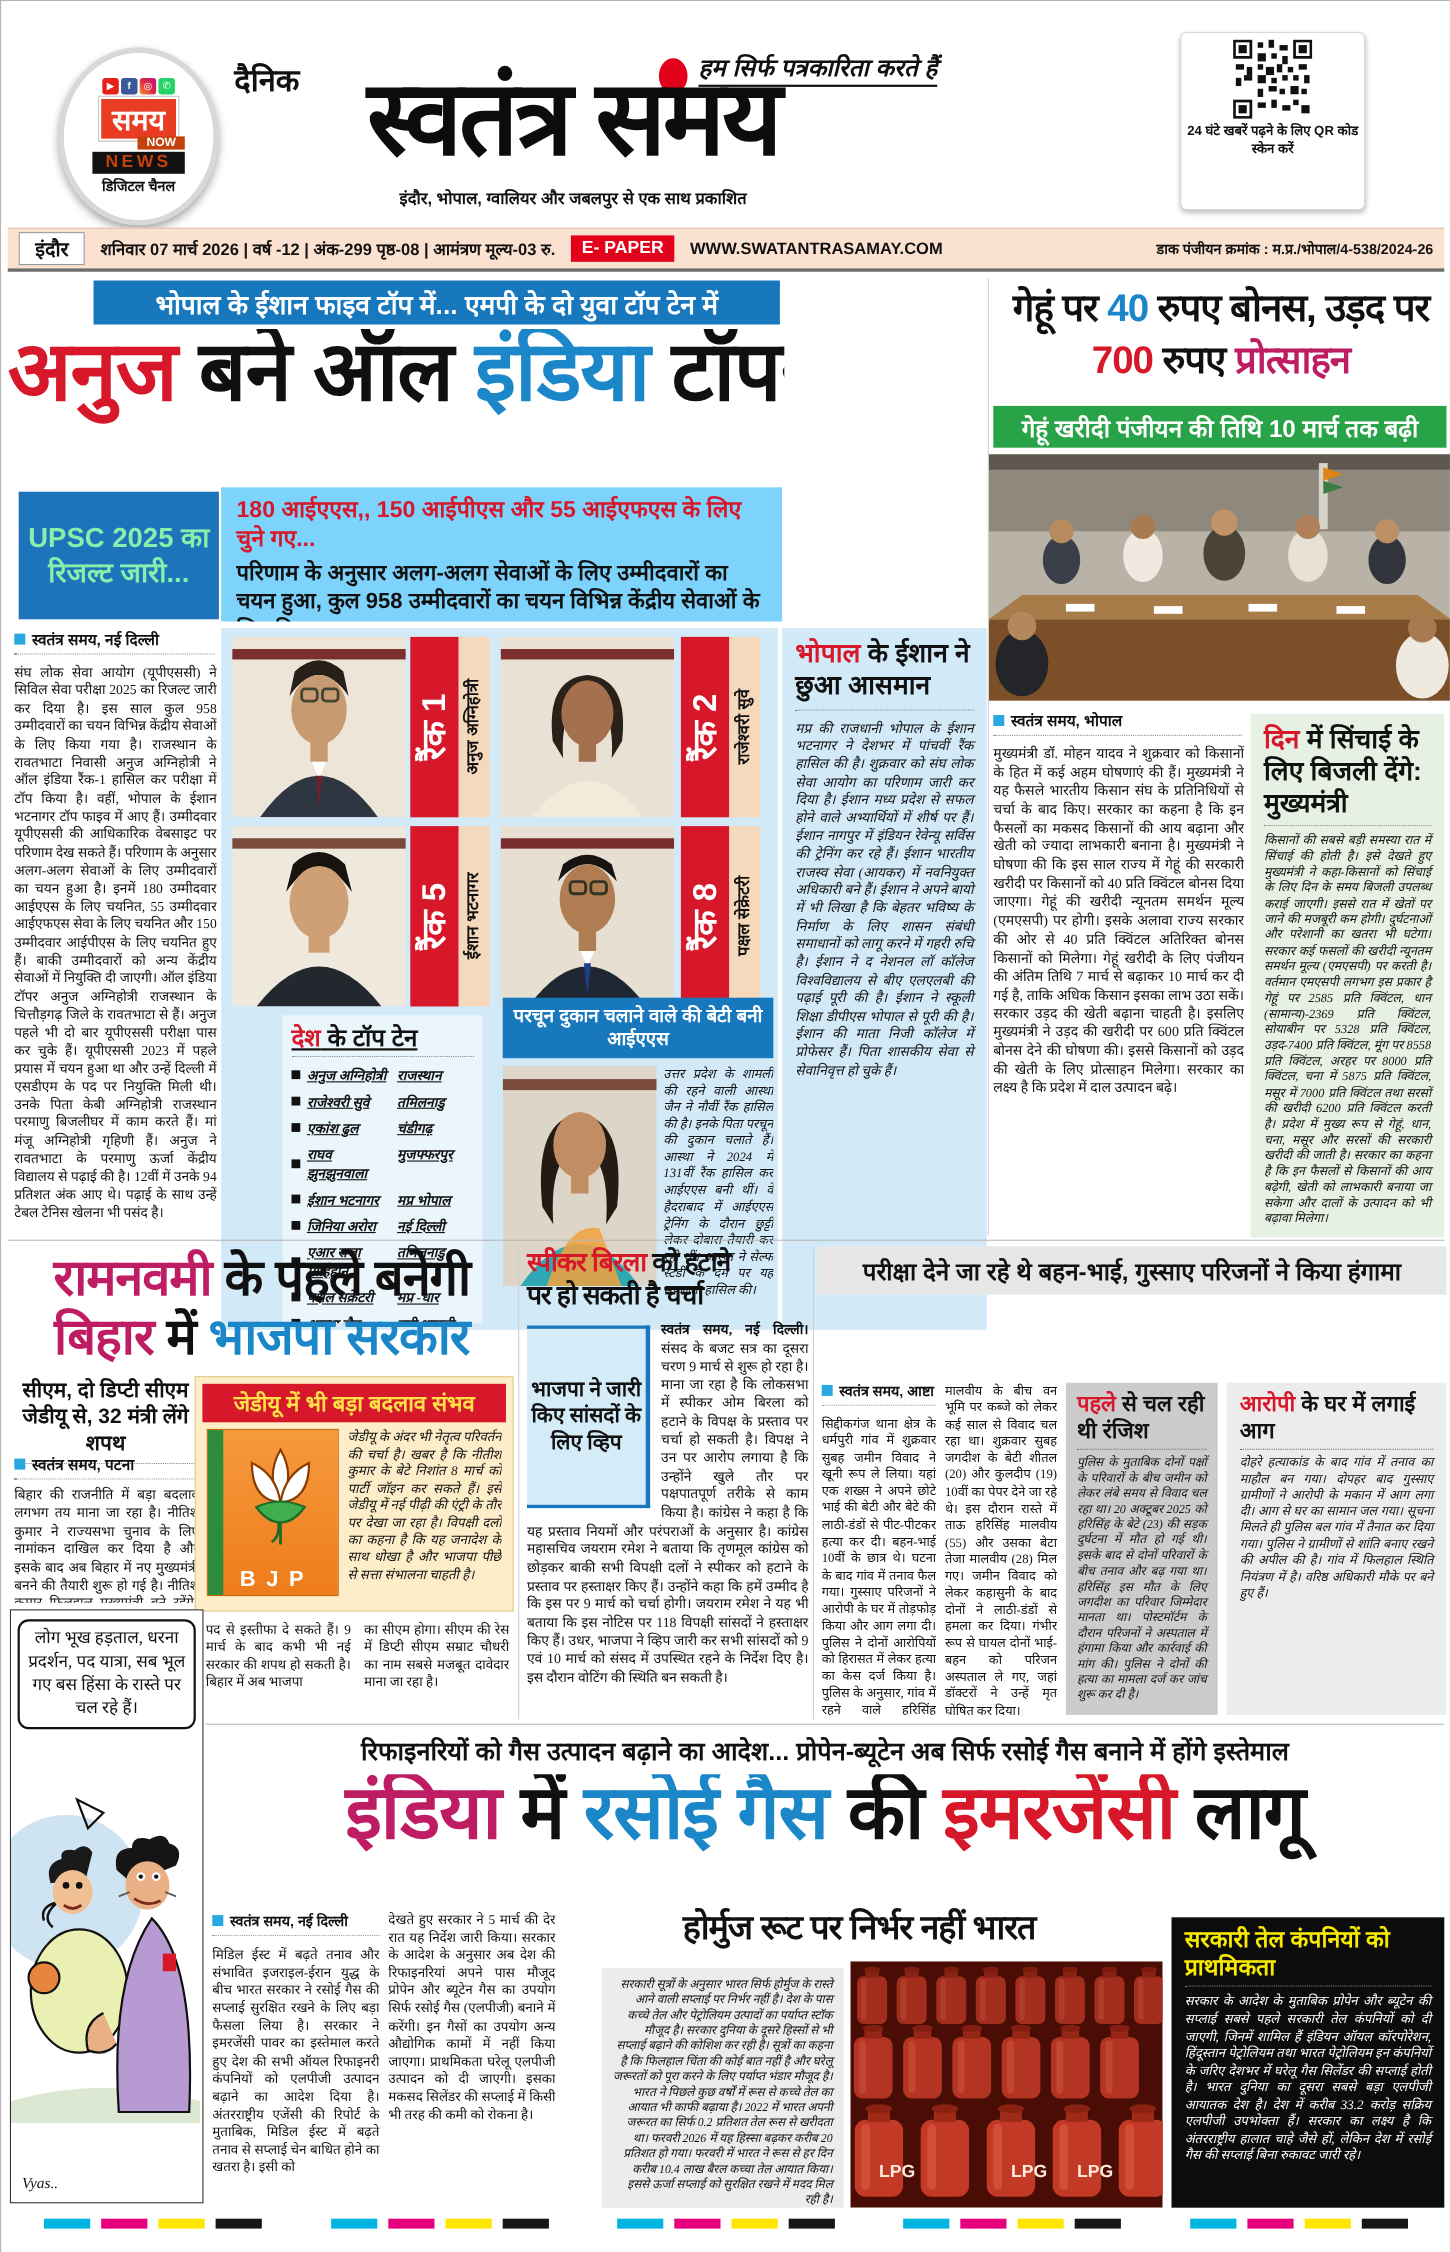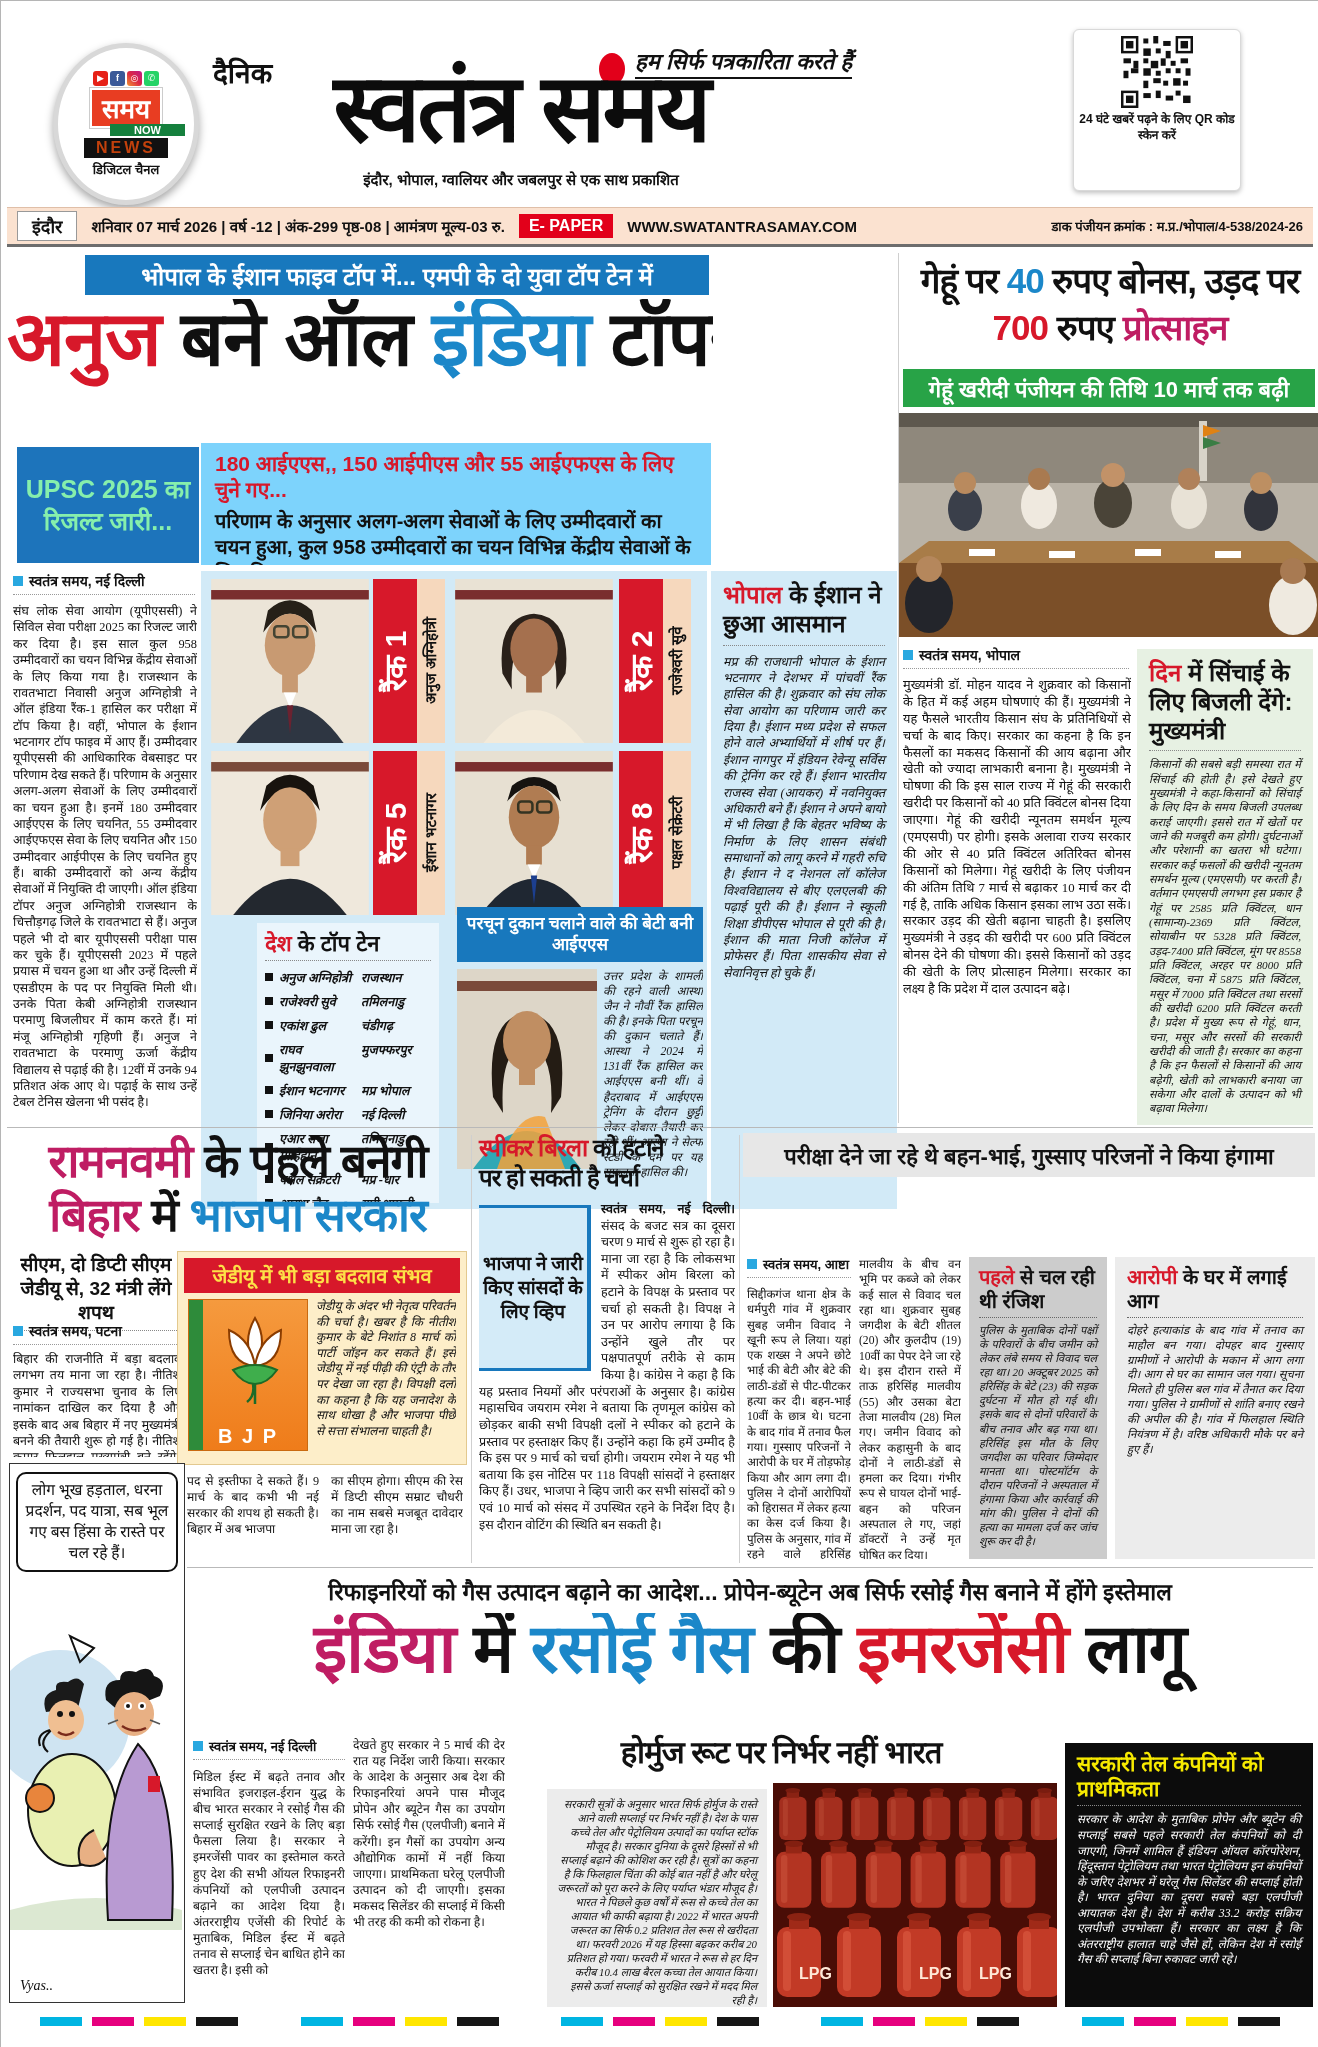--- a/index.html
+++ b/index.html
@@ -60,21 +60,21 @@
     <div class="abs" style="left:52px;top:42px;width:136px;height:152px;background:#fff;border:5px solid #d8d8d8;
                 border-radius:50%;box-shadow:0 4px 8px rgba(0,0,0,.35);display:flex;flex-direction:column;
                 align-items:center;justify-content:center;gap:2px;">
       <div style="display:flex;gap:2px;">
         <span class="soc" style="background:#e62117;">▶</span>
         <span class="soc" style="background:#3b5998;">f</span>
         <span class="soc" style="background:linear-gradient(45deg,#f09433,#dc2743,#bc1888);">◎</span>
         <span class="soc" style="background:#25d366;">✆</span>
       </div>
       <div style="background:#e83d22;color:#fff;font-weight:bold;font-size:26px;padding:0 10px;border:2px solid #fff;outline:1px solid #ccc;">समय</div>
-      <div style="background:#15803d;color:#fff;font-weight:bold;font-size:11px;padding:0 24px;margin-top:-6px;align-self:flex-end;margin-right:9px;">NOW</div>
+      <div style="background:#c2410c;color:#fff;font-weight:bold;font-size:11px;padding:0 8px;margin-top:-6px;align-self:flex-end;margin-right:26px;">NOW</div>
       <div style="background:#111;color:#c2410c;font-weight:bold;font-size:16px;letter-spacing:3px;padding:1px 12px;">NEWS</div>
       <div style="font-weight:bold;font-size:13px;">डिजिटल चैनल</div>
     </div>
 
     <div class="abs b" style="left:212px;top:52px;font-size:28px;">दैनिक</div>
 
     <span class="abs" style="left:598px;top:52px;width:26px;height:32px;background:#e2001a;border-radius:50%;"></span>
     <div class="abs b it" style="left:634px;top:44px;font-size:22px;border-bottom:2px solid #111;padding-bottom:2px;">हम सिर्फ पत्रकारिता करते हैं</div>
 
     <div class="abs" style="left:200px;top:60px;width:640px;text-align:center;font-weight:900;font-size:95px;
@@ -215,21 +215,21 @@
       <rect x="45" y="60" width="10" height="12" fill="#b07c52"></rect>
       <path d="M16 104 q34 -46 68 0 z" fill="#1f2732"></path>
         <path d="M46 72 l4 9 4 -9 z" fill="#fff"></path>
       <path d="M48 79 l2 18 2 -18 z" fill="#1c3f8f"></path>
     </svg>
     <div class="abs rank-badge" style="left:418px;top:180px;height:164px;">
       <div class="rank-red" style="width:44px;">रैंक 8</div>
       <div class="rank-name" style="width:28px;">पक्षल सेक्रेटरी</div>
     </div>
 
-    <div class="abs clip" style="left:56px;top:352px;width:182px;height:280px;background:#eaf5fc;padding:4px 8px;box-sizing:border-box;">
+    <div class="abs clip" style="left:56px;top:352px;width:182px;height:280px;background:#eaf5fc;padding:4px 8px;box-sizing:border-box;text-decoration:underline;">
       <div class="b" style="font-size:22px;border-bottom:1px dotted #888;padding-bottom:3px;margin-bottom:4px;">
         <span class="c-red">देश</span><span> के टॉप टेन</span>
       </div>
       <div class="tt-row">
           <span class="tt-name">अनुज अग्निहोत्री</span>
           <span class="tt-place">राजस्थान</span>
         </div>
       <div class="tt-row">
           <span class="tt-name">राजेश्वरी सुवे</span>
           <span class="tt-place">तमिलनाडु</span>

